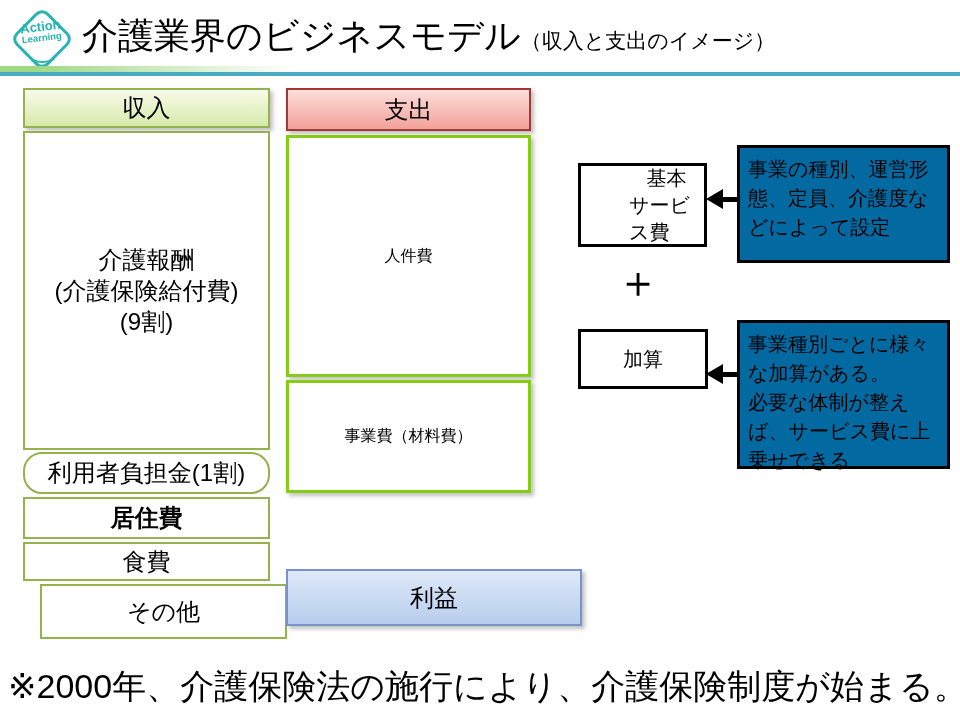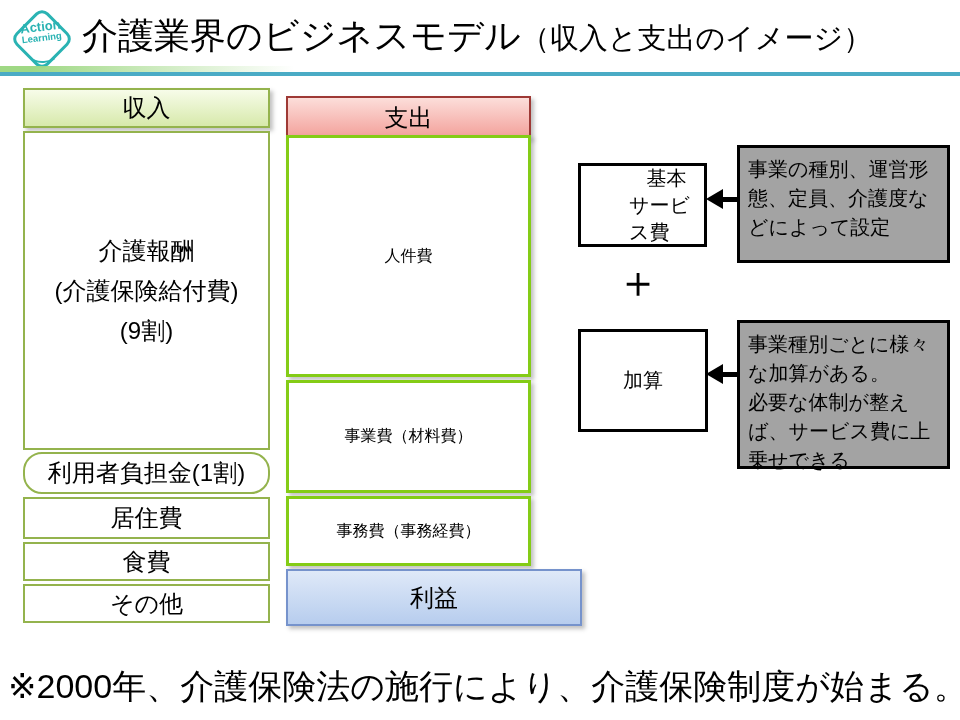--- a/index.html
+++ b/index.html
@@ -19,21 +19,21 @@
   }
   #logo .logo-text .l1{font-size:13px;font-weight:bold;display:block;}
   #logo .logo-text .l2{font-size:9.5px;font-weight:bold;display:block;}
   #logo .smile{
     position:absolute;left:23px;top:42px;width:25px;height:13px;
     border:2px solid transparent;border-bottom-color:#2ab3b3;border-radius:50%;
     transform:rotate(-4deg);
   }
   #title{position:absolute;left:82px;top:12px;white-space:nowrap;}
   #title .main{font-size:36px;}
-  #title .sub{font-size:29px;}
+  #title .sub{font-size:21px;}
   #divider-green{
     position:absolute;left:0;top:66px;width:310px;height:8px;
     background:linear-gradient(to right,#9fd884 10%,rgba(255,255,255,0) 95%);
   }
   #divider-teal{position:absolute;left:0;top:72px;width:960px;height:4px;background:#4aabc5;}
 
   
   .cellbox{position:absolute;display:flex;align-items:center;justify-content:center;
            text-align:left;box-sizing:border-box;background:#fff;}
   .shadow{box-shadow:3px 3px 4px rgba(120,120,120,0.45);}
@@ -53,21 +53,21 @@
   }
   .red-box{border:3px solid #84cc16;font-size:16px;}
   .blue-box{
     border:2px solid #7693cc;background:linear-gradient(#dfe9f8,#b7cdee);
     font-size:24px;
   }
 
   
   .black-box{border:3px solid #000;font-size:20px;flex-direction:column;line-height:1.35;}
   .note-box{
-    position:absolute;border:3px solid #000;background:#a3a3a3;box-sizing:border-box;
+    position:absolute;border:3px solid #000;background:#0369a1;box-sizing:border-box;
     font-size:20px;line-height:1.45;padding:7px 8px;text-align:left;
   }
   .note-box p{margin:0;}
   #plus{position:absolute;left:616px;top:260px;width:44px;text-align:center;
         font-size:44px;line-height:1;}
 
   .arrow{position:absolute;display:flex;align-items:center;height:20px;}
   .arrow .head{width:0;height:0;border-top:10px solid transparent;
                border-bottom:10px solid transparent;border-right:17px solid #000;}
   .arrow .shaft{width:14px;height:5px;background:#000;}
@@ -90,55 +90,54 @@
   </div>
 
   <div id="title">
     <span class="main">介護業界のビジネスモデル</span><span class="sub">（収入と支出のイメージ）</span>
   </div>
   <div id="divider-green"></div>
   <div id="divider-teal"></div>
 
   <div class="cellbox green-header shadow" style="left:23px;top:88px;width:247px;height:40px;">収入</div>
 
-  <div class="cellbox green-box green-main" style="left:23px;top:131px;width:247px;height:319px;gap:9px;">
+  <div class="cellbox green-box green-main" style="left:23px;top:131px;width:247px;height:319px;">
     <span>介護報酬</span>
     <span>(介護保険給付費)</span>
     <span>(9割)</span>
   </div>
 
   <div class="cellbox green-box" style="left:23px;top:452px;width:247px;height:42px;border-radius:19px;">利用者負担金(1割)</div>
-  <div class="cellbox green-box" style="left:23px;top:497px;width:247px;height:42px;">居住費</div>
+  <div class="cellbox green-box" style="left:23px;top:497px;width:247px;height:42px;font-weight:bold;">居住費</div>
   <div class="cellbox green-box" style="left:23px;top:542px;width:247px;height:39px;">食費</div>
-  <div class="cellbox green-box" style="left:23px;top:584px;width:247px;height:39px;">その他</div>
+  <div class="cellbox green-box" style="left:40px;top:584px;width:247px;height:55px;">その他</div>
 
-  <div class="cellbox red-header shadow" style="left:286px;top:96px;width:245px;height:43px;">支出</div>
+  <div class="cellbox red-header shadow" style="left:286px;top:88px;width:245px;height:43px;">支出</div>
 
   <div class="cellbox red-box shadow" style="left:286px;top:135px;width:245px;height:242px;">人件費</div>
   <div class="cellbox red-box shadow" style="left:286px;top:380px;width:245px;height:113px;">事業費（材料費）</div>
-  <div class="cellbox red-box shadow" style="left:286px;top:496px;width:245px;height:70px;">事務費（事務経費）</div>
   <div class="cellbox blue-box shadow" style="left:286px;top:569px;width:296px;height:57px;">利益</div>
 
   <div class="cellbox black-box" style="left:578px;top:163px;width:129px;height:84px;padding-left:48px;">
     <span>基本</span>
     <span>サービス費</span>
   </div>
 
   <div class="arrow" style="left:706px;top:189px;">
     <div class="head"></div>
     <div class="shaft"></div>
   </div>
 
   <div class="note-box" style="left:737px;top:145px;width:213px;height:118px;">
     <p>事業の種別、運営形態、定員、介護度などによって設定</p>
   </div>
 
   <div id="plus">＋</div>
 
-  <div class="cellbox black-box" style="left:578px;top:329px;width:130px;height:103px;">加算</div>
+  <div class="cellbox black-box" style="left:578px;top:329px;width:130px;height:60px;">加算</div>
 
   <div class="arrow" style="left:706px;top:364px;">
     <div class="head"></div>
     <div class="shaft"></div>
   </div>
 
   <div class="note-box" style="left:737px;top:320px;width:213px;height:149px;">
     <p>事業種別ごとに様々な加算がある。</p>
     <p>必要な体制が整えば、サービス費に上乗せできる</p>
   </div>

